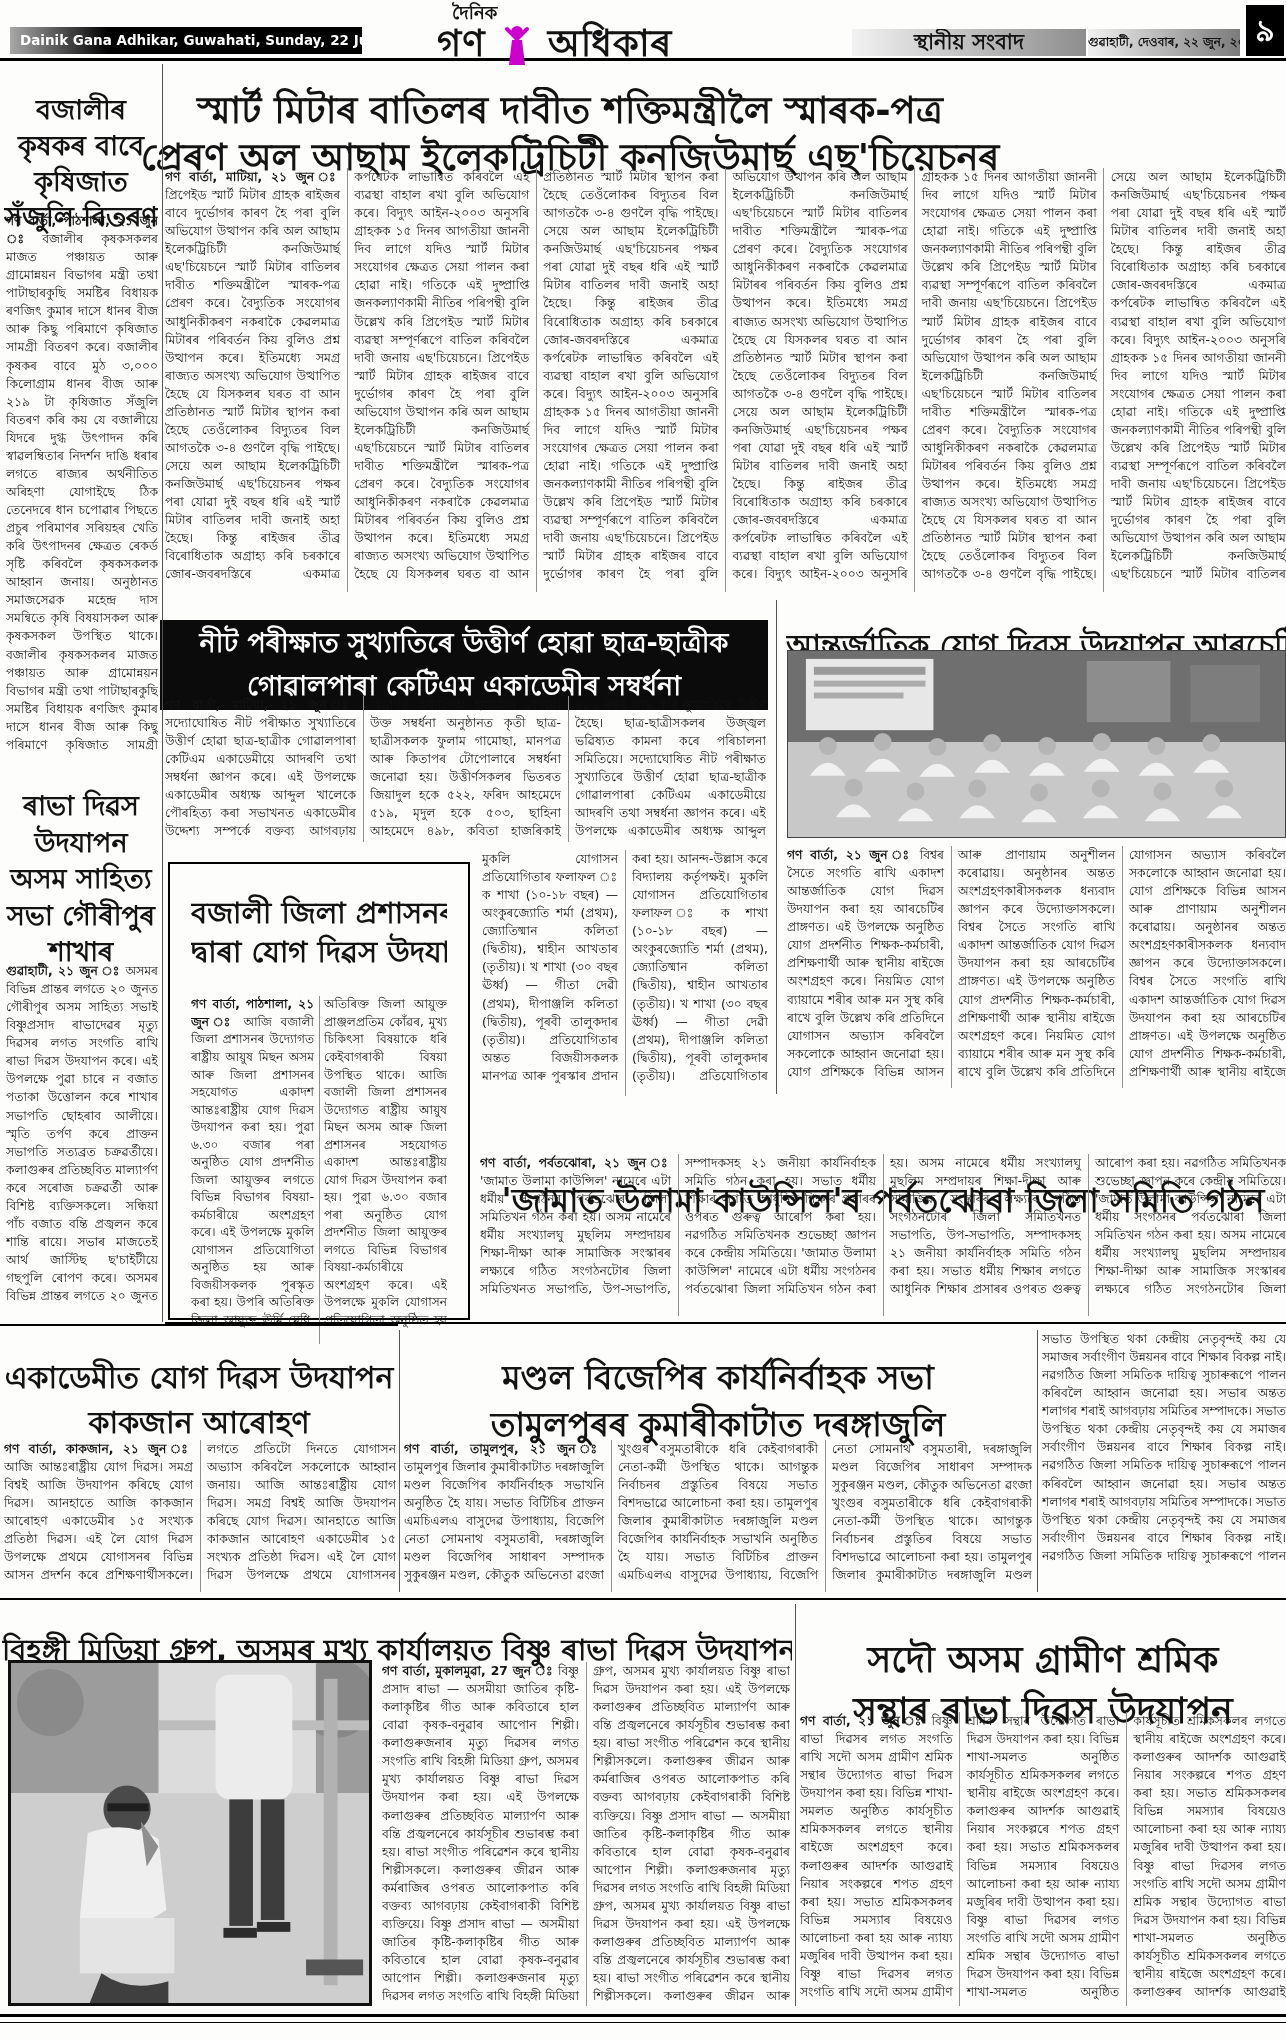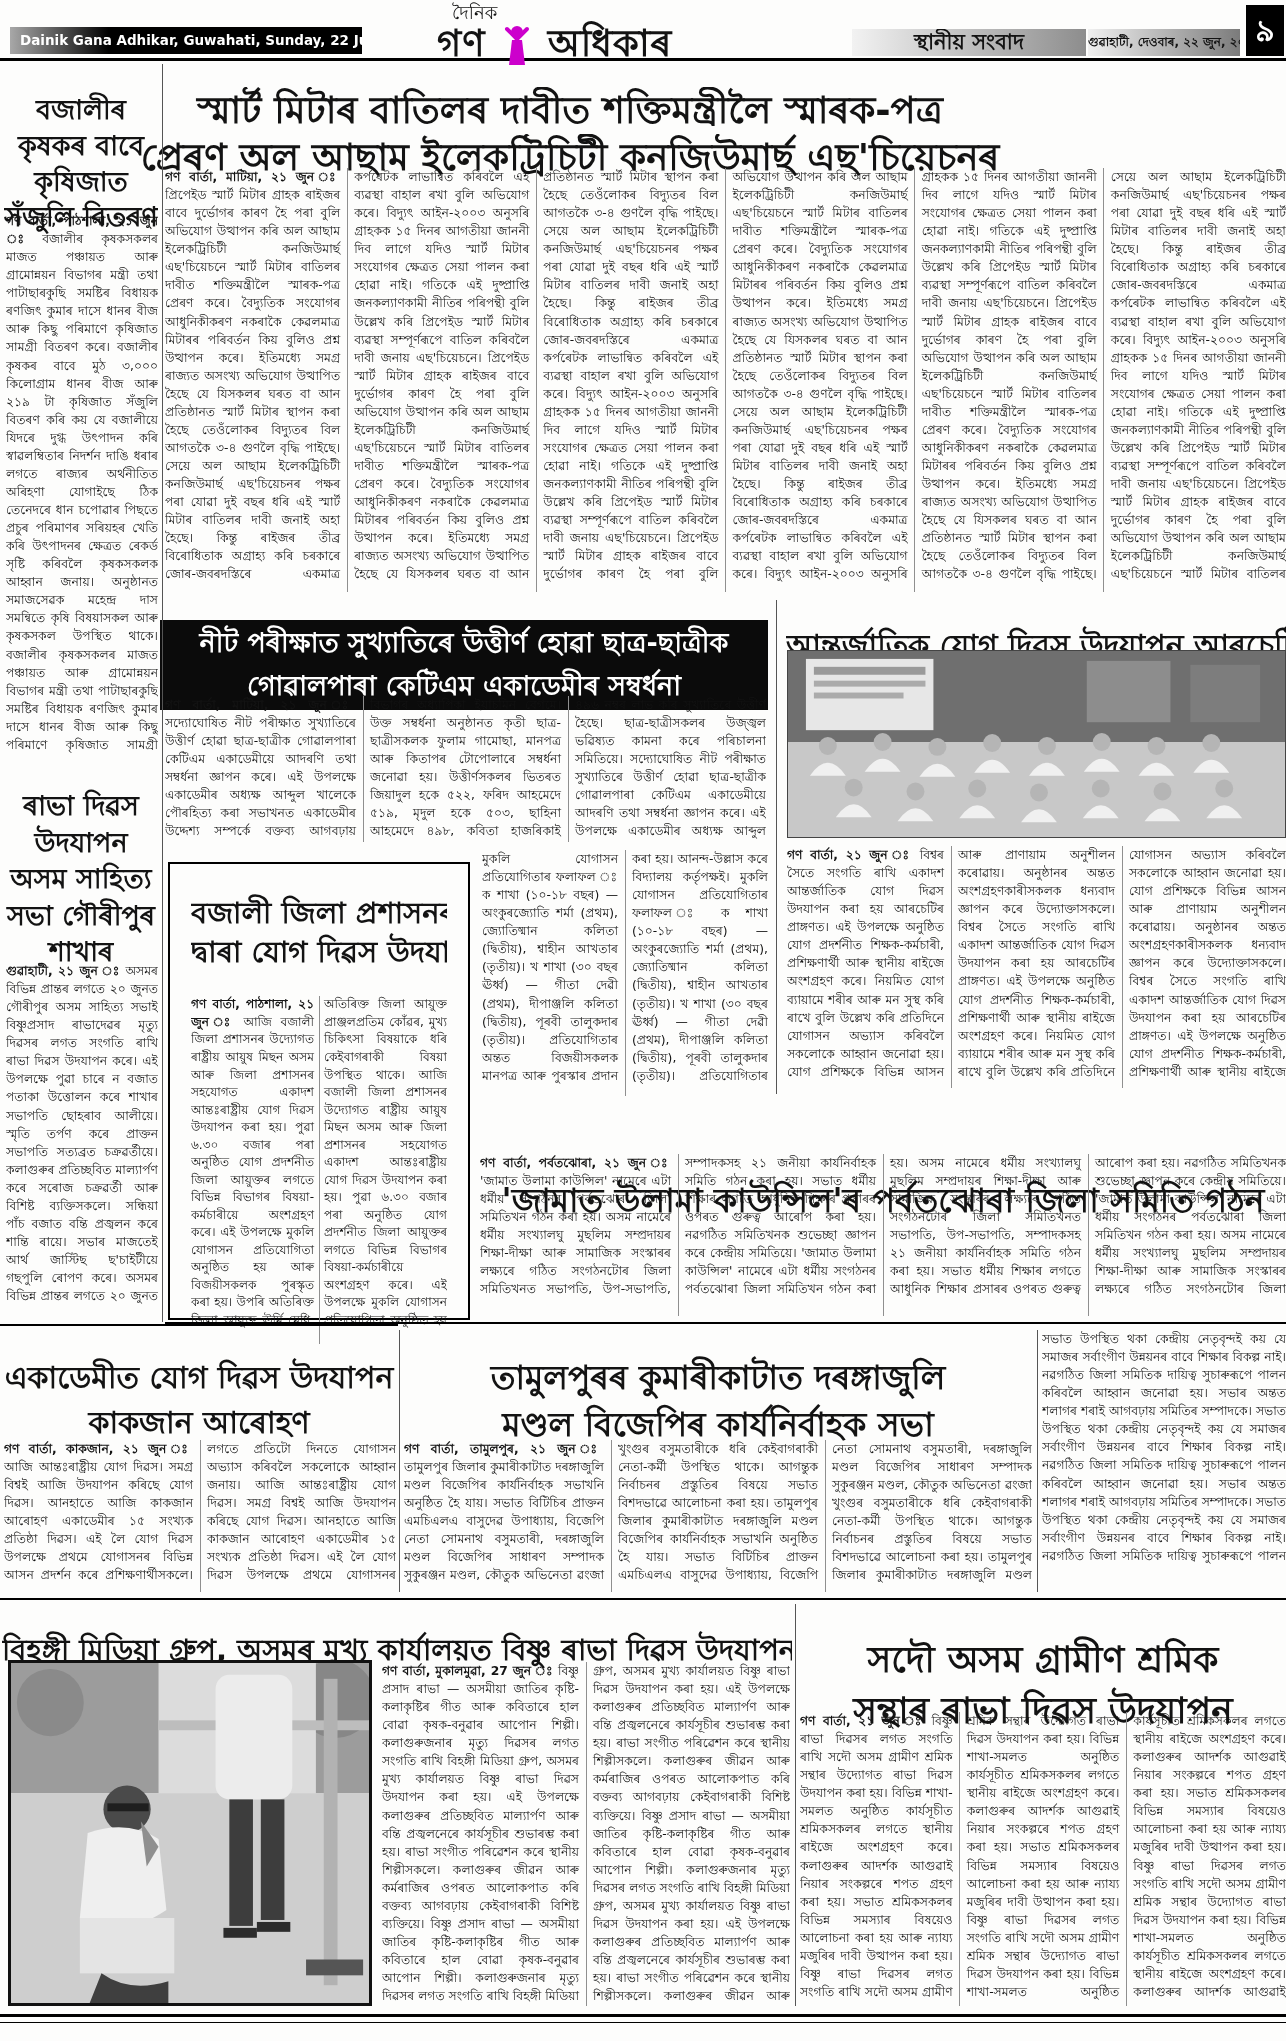--- a/index.html
+++ b/index.html
@@ -7,21 +7,21 @@
     position:relative;width:1286px;height:2041px;margin:0 auto;
     background:#fdfdfc;color:#131313;overflow:hidden;
     font-family:"DejaVu Sans","Liberation Sans",sans-serif;
   }
   .abs{position:absolute;}
   
   .masthead{left:0;top:0;width:1286px;height:58px;border-bottom:3px solid #000;}
   .mh-bar{left:10px;top:27px;width:352px;height:27px;color:#fff;
     background:linear-gradient(90deg,#a8a8a8,#000 28%,#000);
     font-size:13.5px;font-weight:bold;line-height:27px;padding-left:10px;box-sizing:border-box;white-space:nowrap;overflow:hidden;}
-  .logo-small{left:452px;top:-1px;font-size:18px;font-weight:400;}
+  .logo-small{left:452px;top:-1px;font-size:18px;font-weight:700;}
   .logo-main{left:437px;top:14px;font-size:37px;font-weight:800;letter-spacing:1px;white-space:nowrap;display:flex;align-items:center;gap:14px;}
   .logo-icon{display:inline-block;width:30px;height:42px;margin:0 2px;}
   .band-section{left:852px;top:29px;width:234px;height:27px;
     background:linear-gradient(90deg,#f2f2f2,#8d8d8d);
     font-size:21px;font-weight:800;text-align:center;line-height:26px;overflow:hidden;white-space:nowrap;}
   .band-date{left:1088px;top:29px;width:152px;height:27px;
     background:linear-gradient(90deg,#f0f0f0,#7b7b7b);
     font-size:12px;font-weight:bold;text-align:center;line-height:27px;overflow:hidden;white-space:nowrap;}
   .page-box{left:1246px;top:5px;width:38px;height:51px;background:#000;color:#fff;
     font-size:30px;font-weight:bold;text-align:center;line-height:51px;}
@@ -196,22 +196,22 @@
   <h2 class="abs hl kakjan-head">
     <div class="ln">একাডেমীত যোগ দিৱস উদযাপন</div>
     <div class="ln">কাকজান আৰোহণ</div>
   </h2>
   <div class="abs body-cols kakjan-body">
     <b class="dl">গণ বার্তা, কাকজান, ২১ জুন ঃ</b>
     <span>আজি আন্তঃৰাষ্ট্রীয় যোগ দিৱস। সমগ্র বিশ্বই আজি উদযাপন কৰিছে যোগ দিৱস। আনহাতে আজি কাকজান আৰোহণ একাডেমীৰ ১৫ সংখ্যক প্রতিষ্ঠা দিৱস। এই লৈ যোগ দিৱস উপলক্ষে প্রথমে যোগাসনৰ বিভিন্ন আসন প্রদর্শন কৰে প্রশিক্ষণার্থীসকলে। লগতে প্রতিটো দিনতে যোগাসন অভ্যাস কৰিবলৈ সকলোকে আহ্বান জনায়। আজি আন্তঃৰাষ্ট্রীয় যোগ দিৱস। সমগ্র বিশ্বই আজি উদযাপন কৰিছে যোগ দিৱস। আনহাতে আজি কাকজান আৰোহণ একাডেমীৰ ১৫ সংখ্যক প্রতিষ্ঠা দিৱস। এই লৈ যোগ দিৱস উপলক্ষে প্রথমে যোগাসনৰ বিভিন্ন আসন প্রদর্শন কৰে প্রশিক্ষণার্থীসকলে। লগতে প্রতিটো দিনতে যোগাসন অভ্যাস কৰিবলৈ সকলোকে আহ্বান জনায়।</span>
   </div>
 
   <h2 class="abs hl tamulpur-head">
+    <div class="ln">মণ্ডল বিজেপিৰ কার্যনির্বাহক সভা</div>
     <div class="ln">তামুলপুৰৰ কুমাৰীকাটাত দৰঙ্গাজুলি</div>
-    <div class="ln">মণ্ডল বিজেপিৰ কার্যনির্বাহক সভা</div>
   </h2>
   <div class="abs body-cols tamulpur-body">
     <b class="dl">গণ বার্তা, তামুলপুৰ, ২১ জুন ঃ</b>
     <span>তামুলপুৰ জিলাৰ কুমাৰীকাটাত দৰঙ্গাজুলি মণ্ডল বিজেপিৰ কার্যনির্বাহক সভাখনি অনুষ্ঠিত হৈ যায়। সভাত বিটিচিৰ প্রাক্তন এমচিএলএ বাসুদেৱ উপাধ্যায়, বিজেপি নেতা সোমনাথ বসুমতাৰী, দৰঙ্গাজুলি মণ্ডল বিজেপিৰ সাধাৰণ সম্পাদক সুকুৰঞ্জন মণ্ডল, কৌতুক অভিনেতা ৱংজা খুংগুৰ বসুমতাৰীকে ধৰি কেইবাগৰাকী নেতা-কর্মী উপস্থিত থাকে। আগন্তুক নির্বাচনৰ প্রস্তুতিৰ বিষয়ে সভাত বিশদভাৱে আলোচনা কৰা হয়। তামুলপুৰ জিলাৰ কুমাৰীকাটাত দৰঙ্গাজুলি মণ্ডল বিজেপিৰ কার্যনির্বাহক সভাখনি অনুষ্ঠিত হৈ যায়। সভাত বিটিচিৰ প্রাক্তন এমচিএলএ বাসুদেৱ উপাধ্যায়, বিজেপি নেতা সোমনাথ বসুমতাৰী, দৰঙ্গাজুলি মণ্ডল বিজেপিৰ সাধাৰণ সম্পাদক সুকুৰঞ্জন মণ্ডল, কৌতুক অভিনেতা ৱংজা খুংগুৰ বসুমতাৰীকে ধৰি কেইবাগৰাকী নেতা-কর্মী উপস্থিত থাকে। আগন্তুক নির্বাচনৰ প্রস্তুতিৰ বিষয়ে সভাত বিশদভাৱে আলোচনা কৰা হয়। তামুলপুৰ জিলাৰ কুমাৰীকাটাত দৰঙ্গাজুলি মণ্ডল বিজেপিৰ কার্যনির্বাহক সভাখনি অনুষ্ঠিত হৈ যায়। সভাত বিটিচিৰ প্রাক্তন এমচিএলএ বাসুদেৱ উপাধ্যায়, বিজেপি নেতা সোমনাথ বসুমতাৰী, দৰঙ্গাজুলি মণ্ডল বিজেপিৰ সাধাৰণ সম্পাদক সুকুৰঞ্জন মণ্ডল, কৌতুক অভিনেতা ৱংজা খুংগুৰ বসুমতাৰীকে ধৰি কেইবাগৰাকী নেতা-কর্মী উপস্থিত থাকে। আগন্তুক নির্বাচনৰ প্রস্তুতিৰ বিষয়ে সভাত বিশদভাৱে আলোচনা কৰা হয়।</span>
   </div>
 
   <h2 class="abs hl bihangi-head">
     <div class="ln">বিহঙ্গী মিডিয়া গ্রুপ, অসমৰ মুখ্য কার্যালয়ত বিষ্ণু ৰাভা দিৱস উদযাপন</div>
   </h2>
   <div class="abs photo-kneel">

